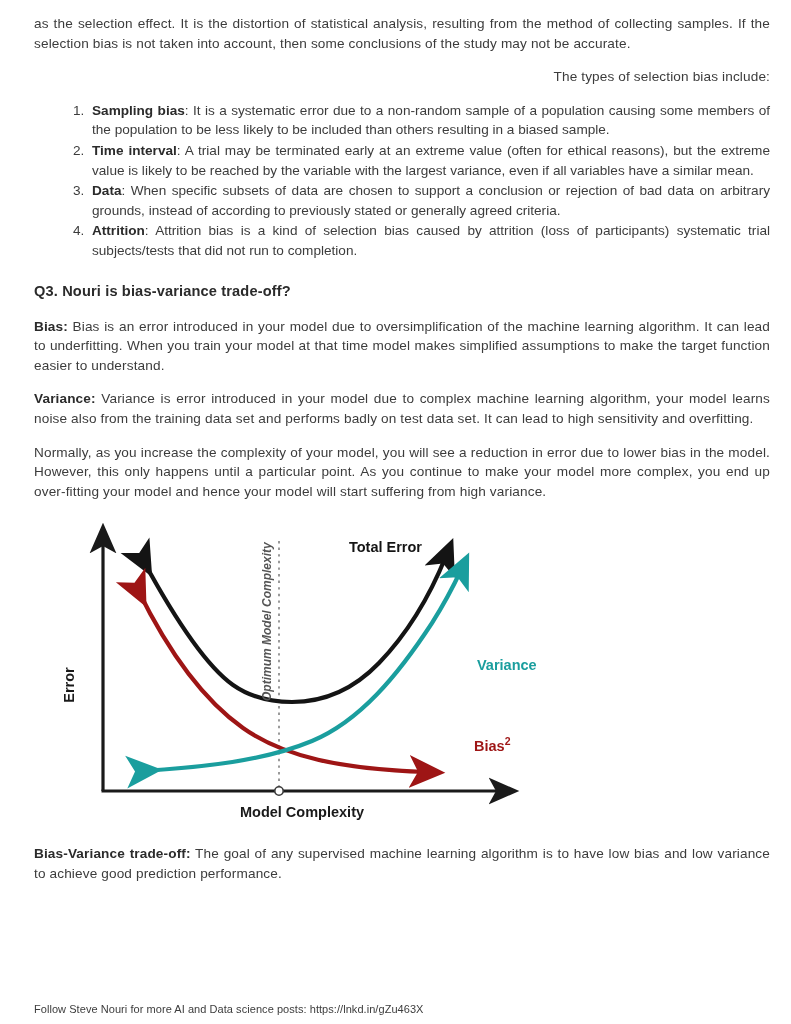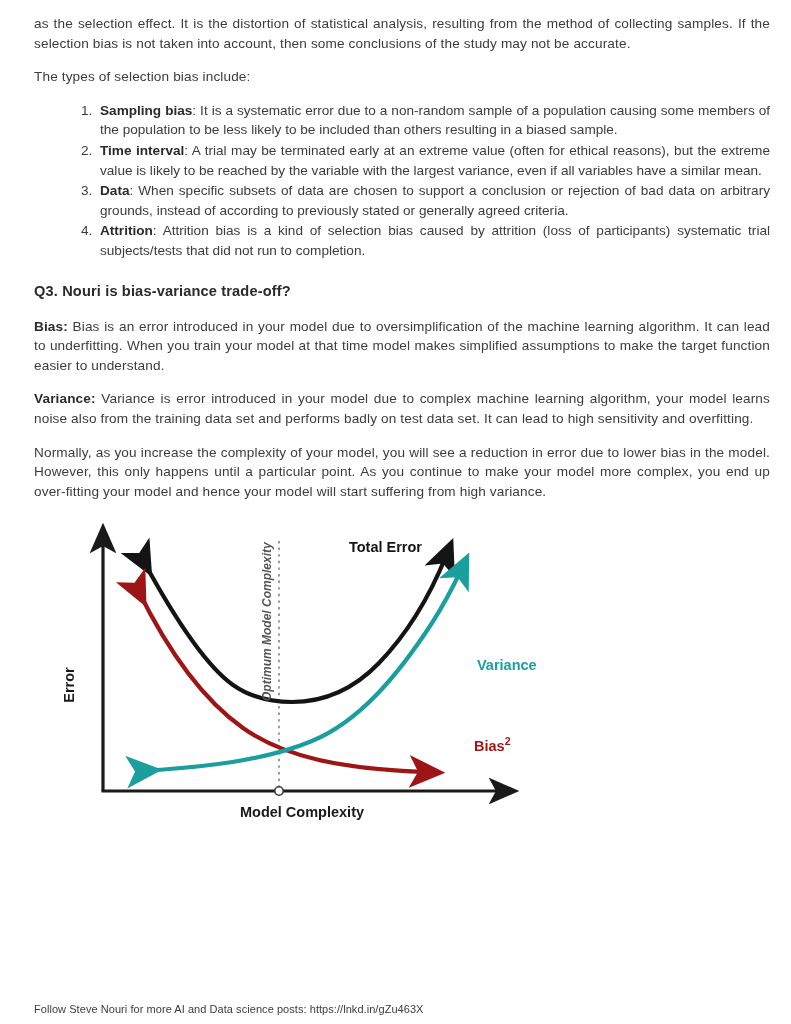--- a/index.html
+++ b/index.html
@@ -30,36 +30,36 @@
   }
   p.body-text {
     margin: 0 0 14px 0;
     font-size: 13.6px;
     line-height: 19.6px;
     text-align: justify;
     color: #3c3c3c;
     letter-spacing: 0.01em;
   }
   p.body-text.nojustify {
-    text-align: left;
+    text-align: right;
   }
   .lead-in {
     font-weight: bold;
     color: #2b2b2b;
     margin-top: 48px;
   }
   ol.bias-list {
     margin: 0 0 14px 0;
     padding-left: 46px;
     font-size: 13.6px;
     line-height: 19.6px;
     color: #3c3c3c;
   }
   ol.bias-list li {
-    margin: 0 0 1px 16px;
+    margin: 0 0 1px 8px;
     text-align: justify;
     padding-left: 4px;
   }
   ol.bias-list li b {
     color: #2b2b2b;
   }
   h2.question {
     margin: 20px 0 16px 0;
     font-size: 14.6px;
     line-height: 20px;
@@ -151,18 +151,19 @@
         <text x="440" y="228" font-family="'Liberation Sans', sans-serif" font-size="14.5" font-weight="bold" fill="#9e1515">Bias<tspan font-size="10.5" dy="-6">2</tspan></text>
 
         <text x="0" y="0" transform="translate(237,178) rotate(-90)" font-family="'Liberation Sans', sans-serif" font-size="12" font-style="italic" font-weight="600" fill="#555555">Optimum Model Complexity</text>
 
         <text x="0" y="0" transform="translate(40,162) rotate(-90)" text-anchor="middle" font-family="'Liberation Sans', sans-serif" font-size="14.5" font-weight="bold" fill="#1a1a1a">Error</text>
 
         <text x="268" y="294" text-anchor="middle" font-family="'Liberation Sans', sans-serif" font-size="14.5" font-weight="bold" fill="#1a1a1a">Model Complexity</text>
       </svg>
     </div>
 
+    <p class="body-text"><span class="lead-in">Bias-Variance trade-off:</span><span> The goal of any supervised machine learning algorithm is to have low bias and low variance to achieve good prediction performance.</span></p>
 
   </div>
 
   <div class="footer-note">Follow Steve Nouri for more AI and Data science posts: https://lnkd.in/gZu463X</div>
 
 </div>
 
 </body></html>

